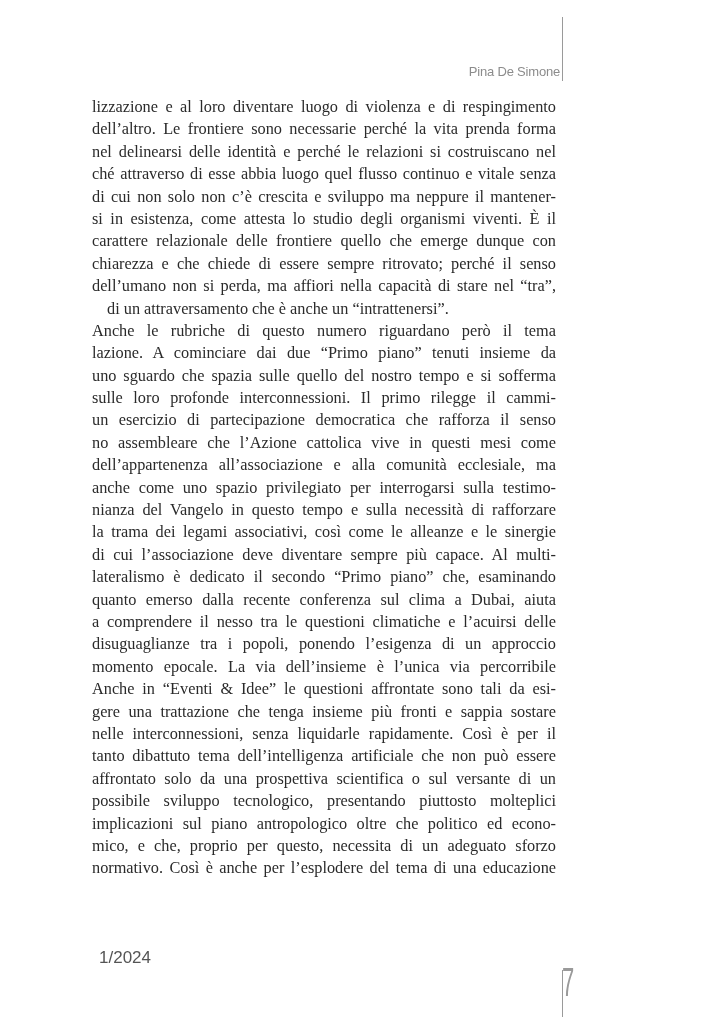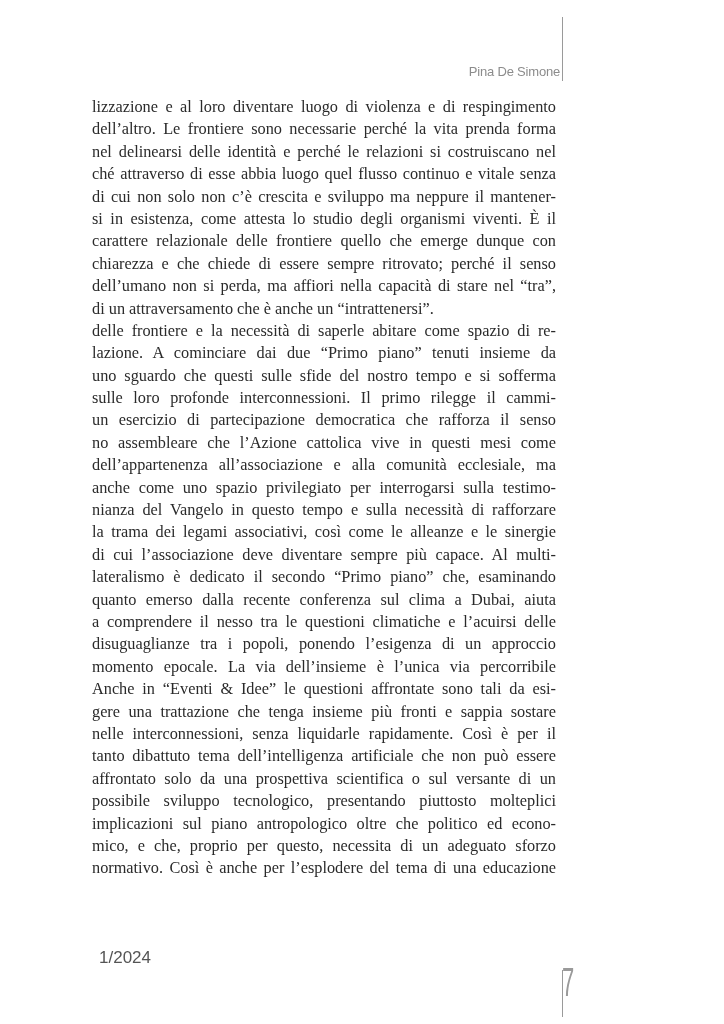--- a/index.html
+++ b/index.html
@@ -51,20 +51,21 @@
     }
     .body-text .line {
       display: block;
       text-align: justify;
       text-align-last: justify;
       white-space: nowrap;
       height: 22.4px;
     }
     .body-text .line.last {
       text-align-last: left;
+      margin-left: 15px;
     }
     .footer-issue {
       position: absolute;
       left: 99px;
       top: 948px;
       font-family: "Liberation Sans", sans-serif;
       font-size: 17px;
       color: #555555;
     }
     .rule-bottom {
@@ -100,23 +101,23 @@
     <span class="line">lizzazione e al loro diventare luogo di violenza e di respingimento</span>
     <span class="line">dell’altro. Le frontiere sono necessarie perché la vita prenda forma</span>
     <span class="line">nel delinearsi delle identità e perché le relazioni si costruiscano nel</span>
     <span class="line">ché attraverso di esse abbia luogo quel flusso continuo e vitale senza</span>
     <span class="line">di cui non solo non c’è crescita e sviluppo ma neppure il mantener-</span>
     <span class="line">si in esistenza, come attesta lo studio degli organismi viventi. È il</span>
     <span class="line">carattere relazionale delle frontiere quello che emerge dunque con</span>
     <span class="line">chiarezza e che chiede di essere sempre ritrovato; perché il senso</span>
     <span class="line">dell’umano non si perda, ma affiori nella capacità di stare nel “tra”,</span>
     <span class="line last">di un attraversamento che è anche un “intrattenersi”.</span>
-    <span class="line">delle frontiere e la necessità di saperle abitare come spazio di re-</span>
+    <span class="line">Anche le rubriche di questo numero riguardano però il tema</span>
     <span class="line">lazione. A cominciare dai due “Primo piano” tenuti insieme da</span>
-    <span class="line">uno sguardo che questi sulle sfide del nostro tempo e si sofferma</span>
+    <span class="line">uno sguardo che spazia sulle quello del nostro tempo e si sofferma</span>
     <span class="line">sulle loro profonde interconnessioni. Il primo rilegge il cammi-</span>
     <span class="line">un esercizio di partecipazione democratica che rafforza il senso</span>
     <span class="line">no assembleare che l’Azione cattolica vive in questi mesi come</span>
     <span class="line">dell’appartenenza all’associazione e alla comunità ecclesiale, ma</span>
     <span class="line">anche come uno spazio privilegiato per interrogarsi sulla testimo-</span>
     <span class="line">nianza del Vangelo in questo tempo e sulla necessità di rafforzare</span>
     <span class="line">la trama dei legami associativi, così come le alleanze e le sinergie</span>
     <span class="line">di cui l’associazione deve diventare sempre più capace. Al multi-</span>
     <span class="line">lateralismo è dedicato il secondo “Primo piano” che, esaminando</span>
     <span class="line">quanto emerso dalla recente conferenza sul clima a Dubai, aiuta</span>

